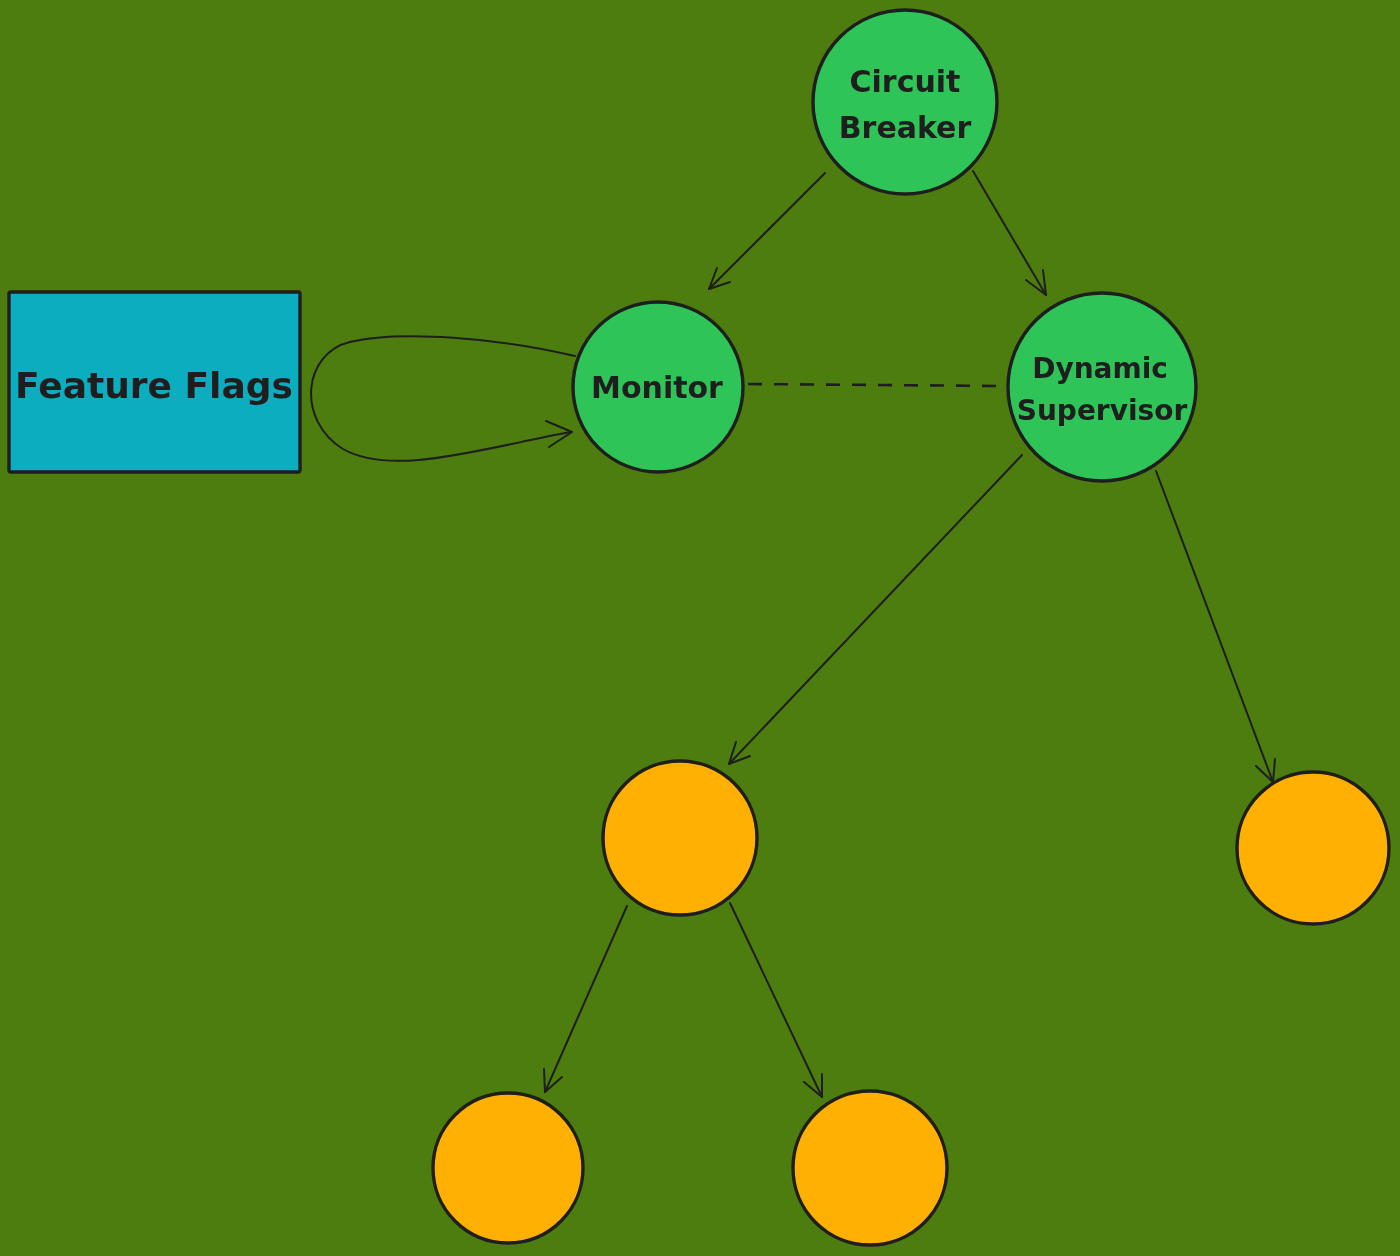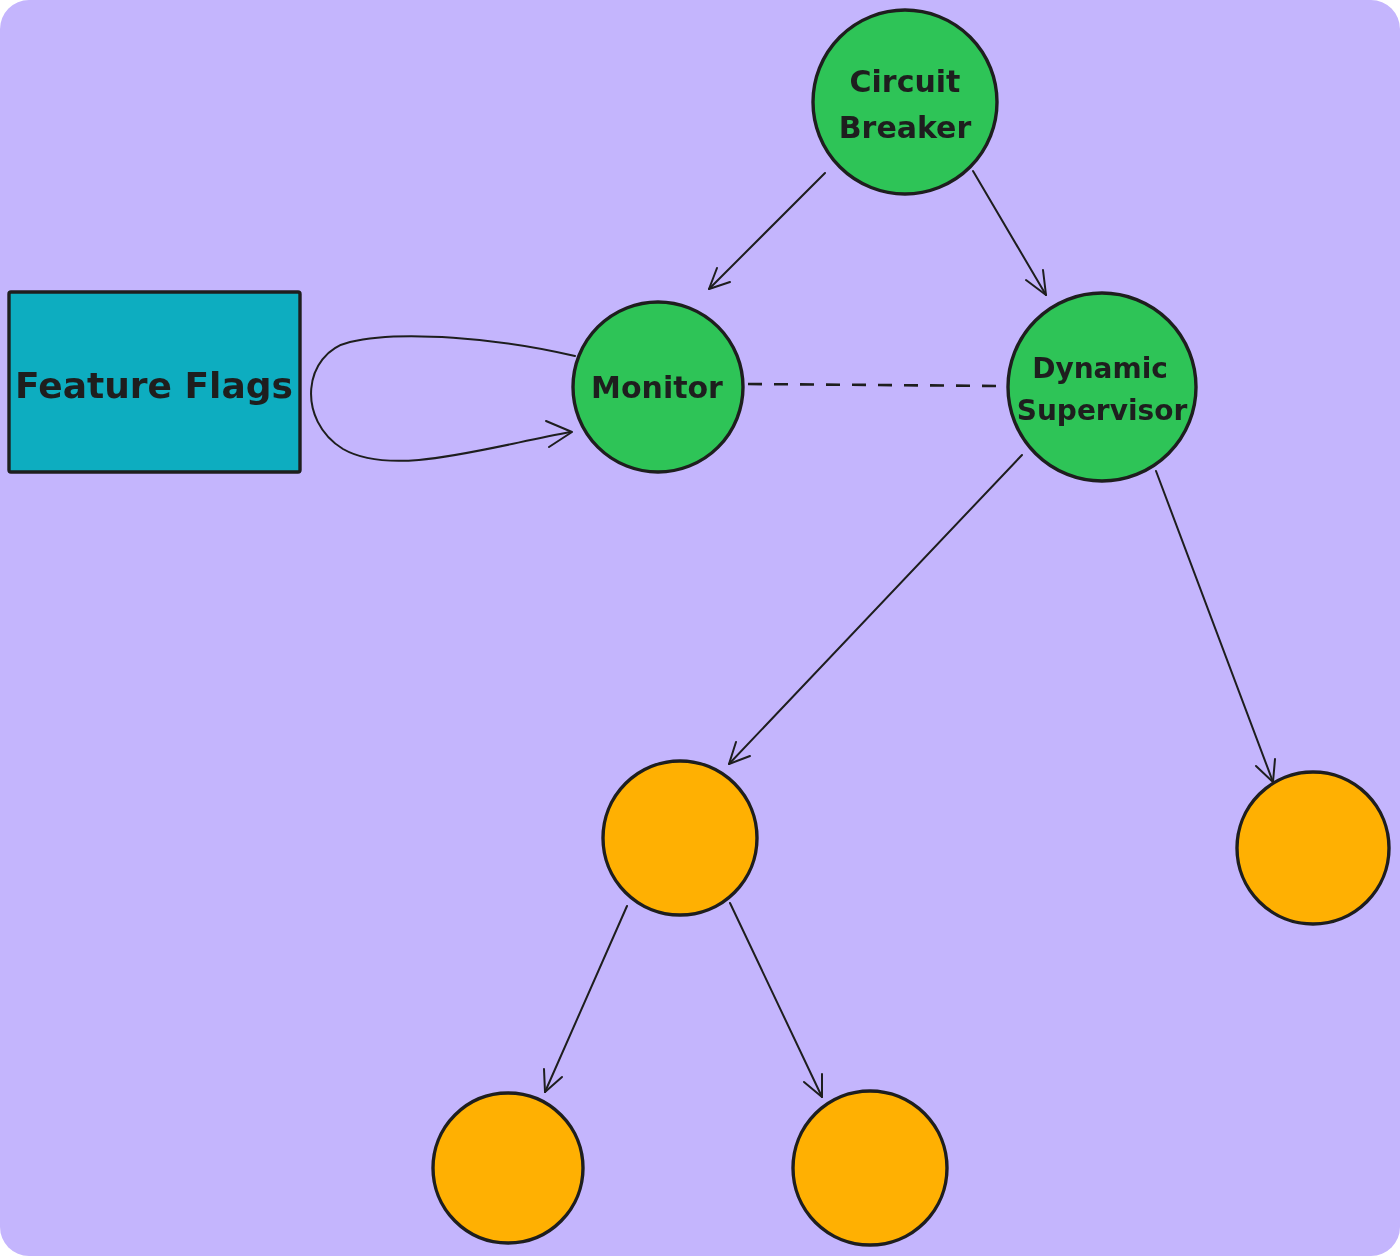--- a/index.html
+++ b/index.html
@@ -4,24 +4,23 @@
 <style>
   html, body {
     margin: 0;
     padding: 0;
     background: #ffffff;
   }
   .canvas {
     position: relative;
     width: 1400px;
     height: 1256px;
-    background: #c4b5fd;
+    background: #4d7c0f;
     overflow: hidden;
     font-family: "DejaVu Sans", sans-serif;
-    border-radius: 29px;
   }
   svg {
     display: block;
   }
   .edge {
     stroke: #1e1e1e;
     stroke-width: 2;
     fill: none;
     stroke-linecap: round;
     stroke-linejoin: round;

